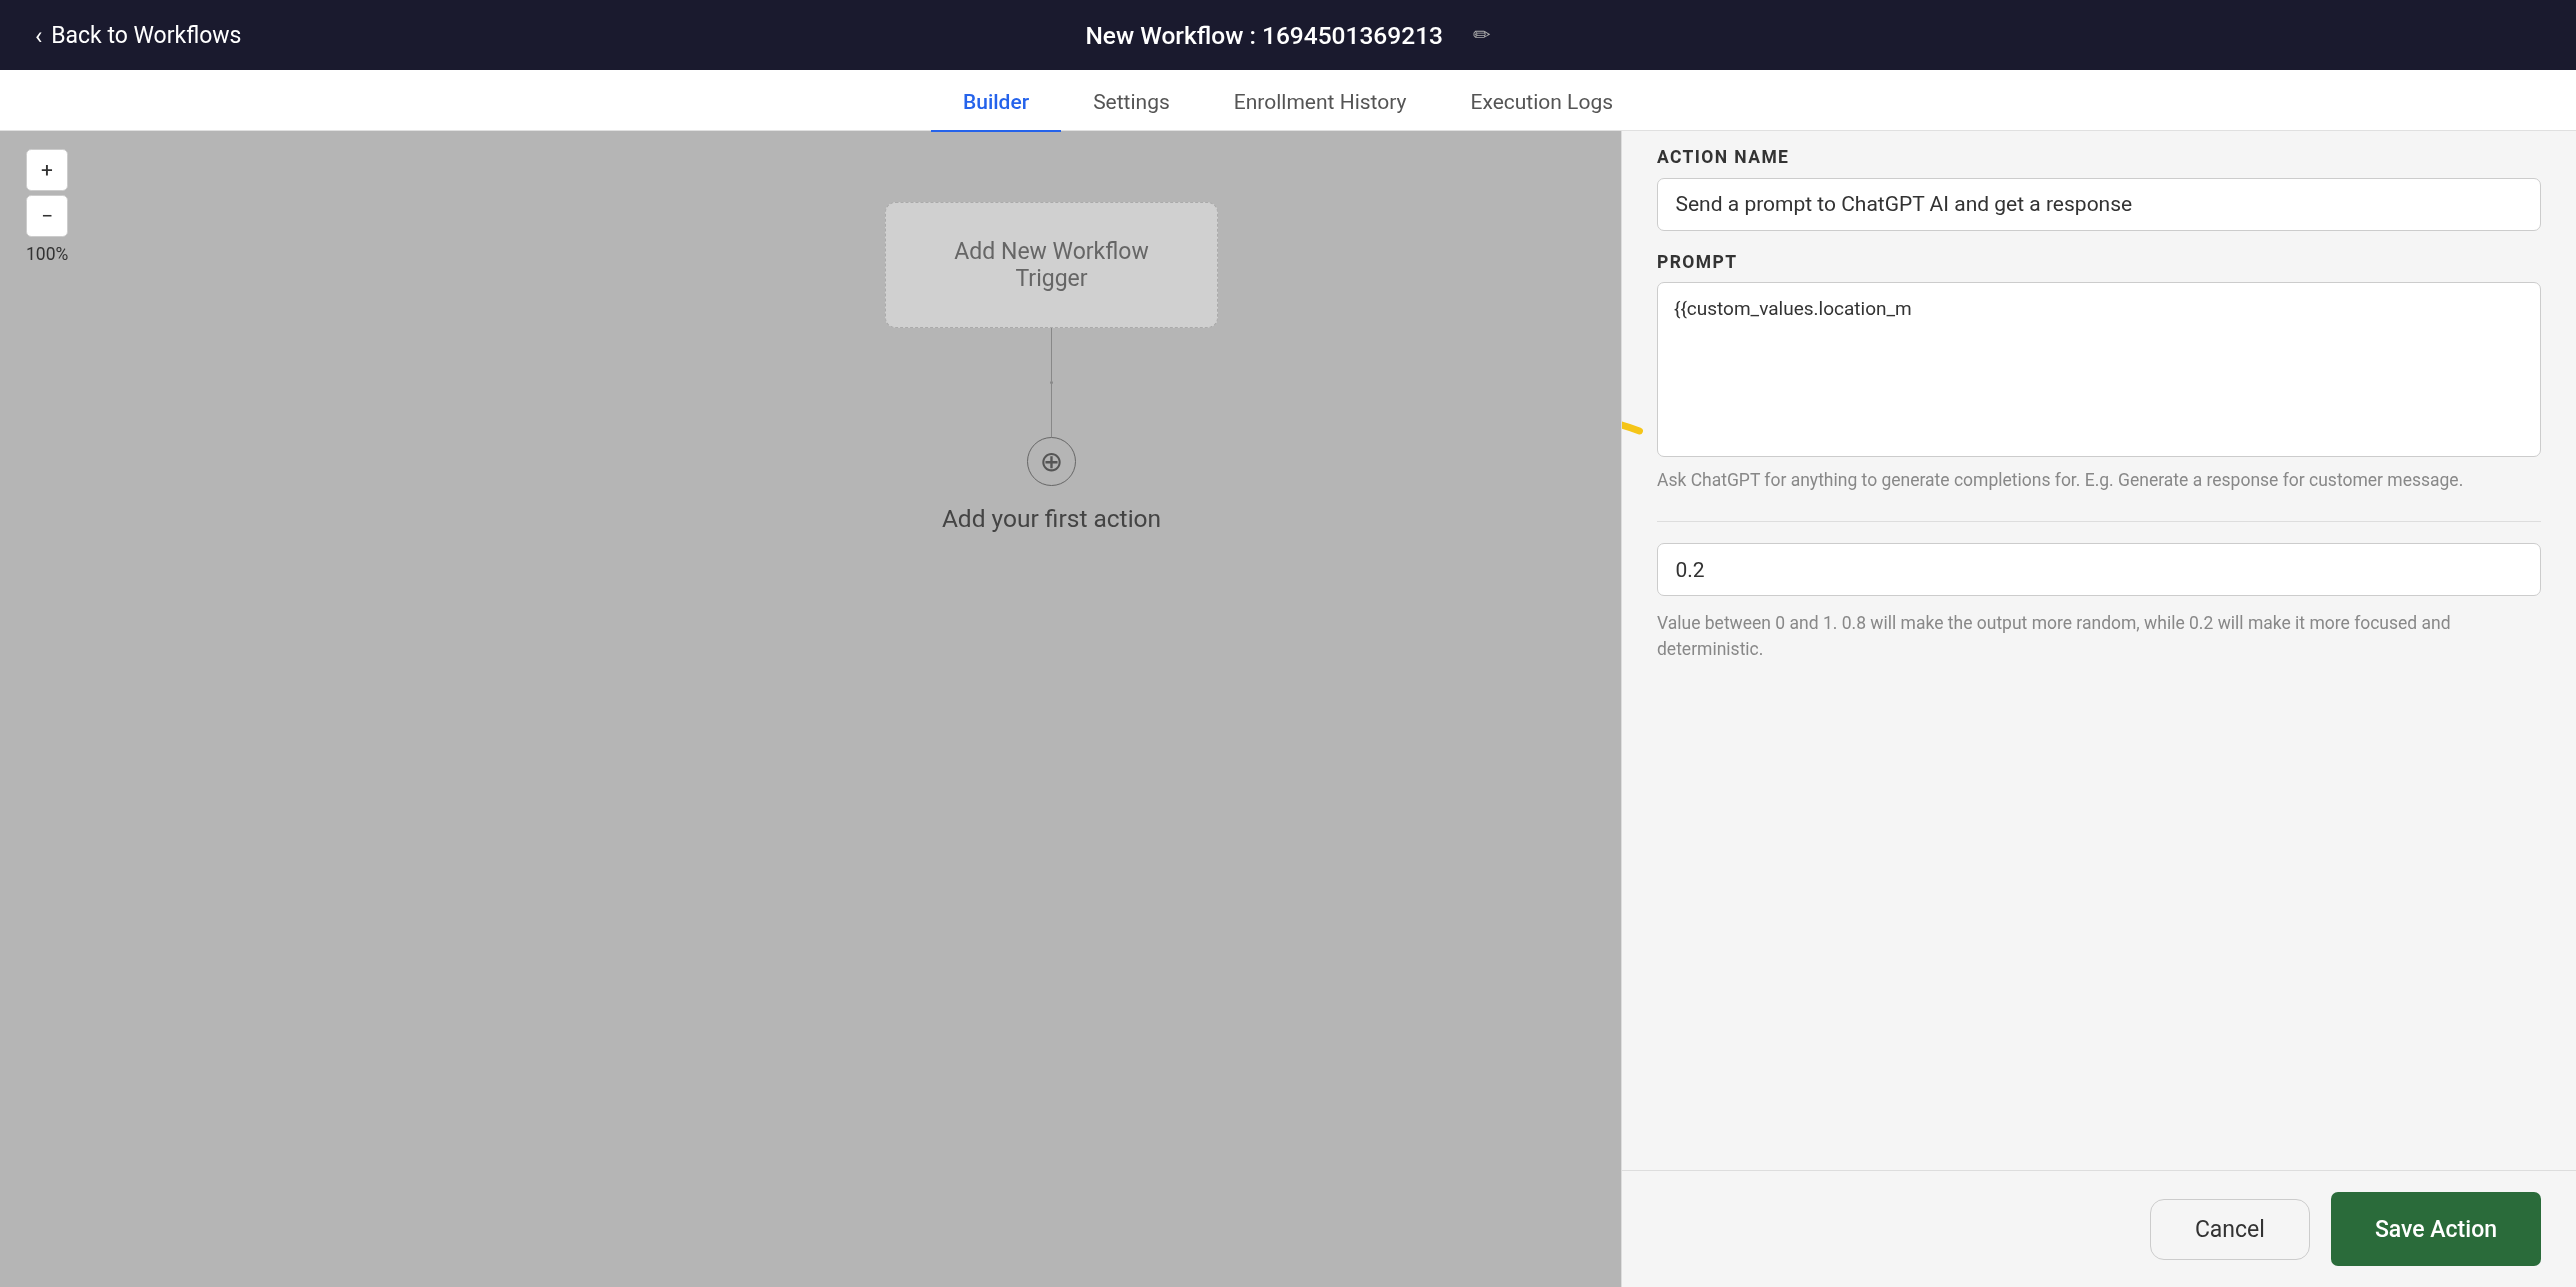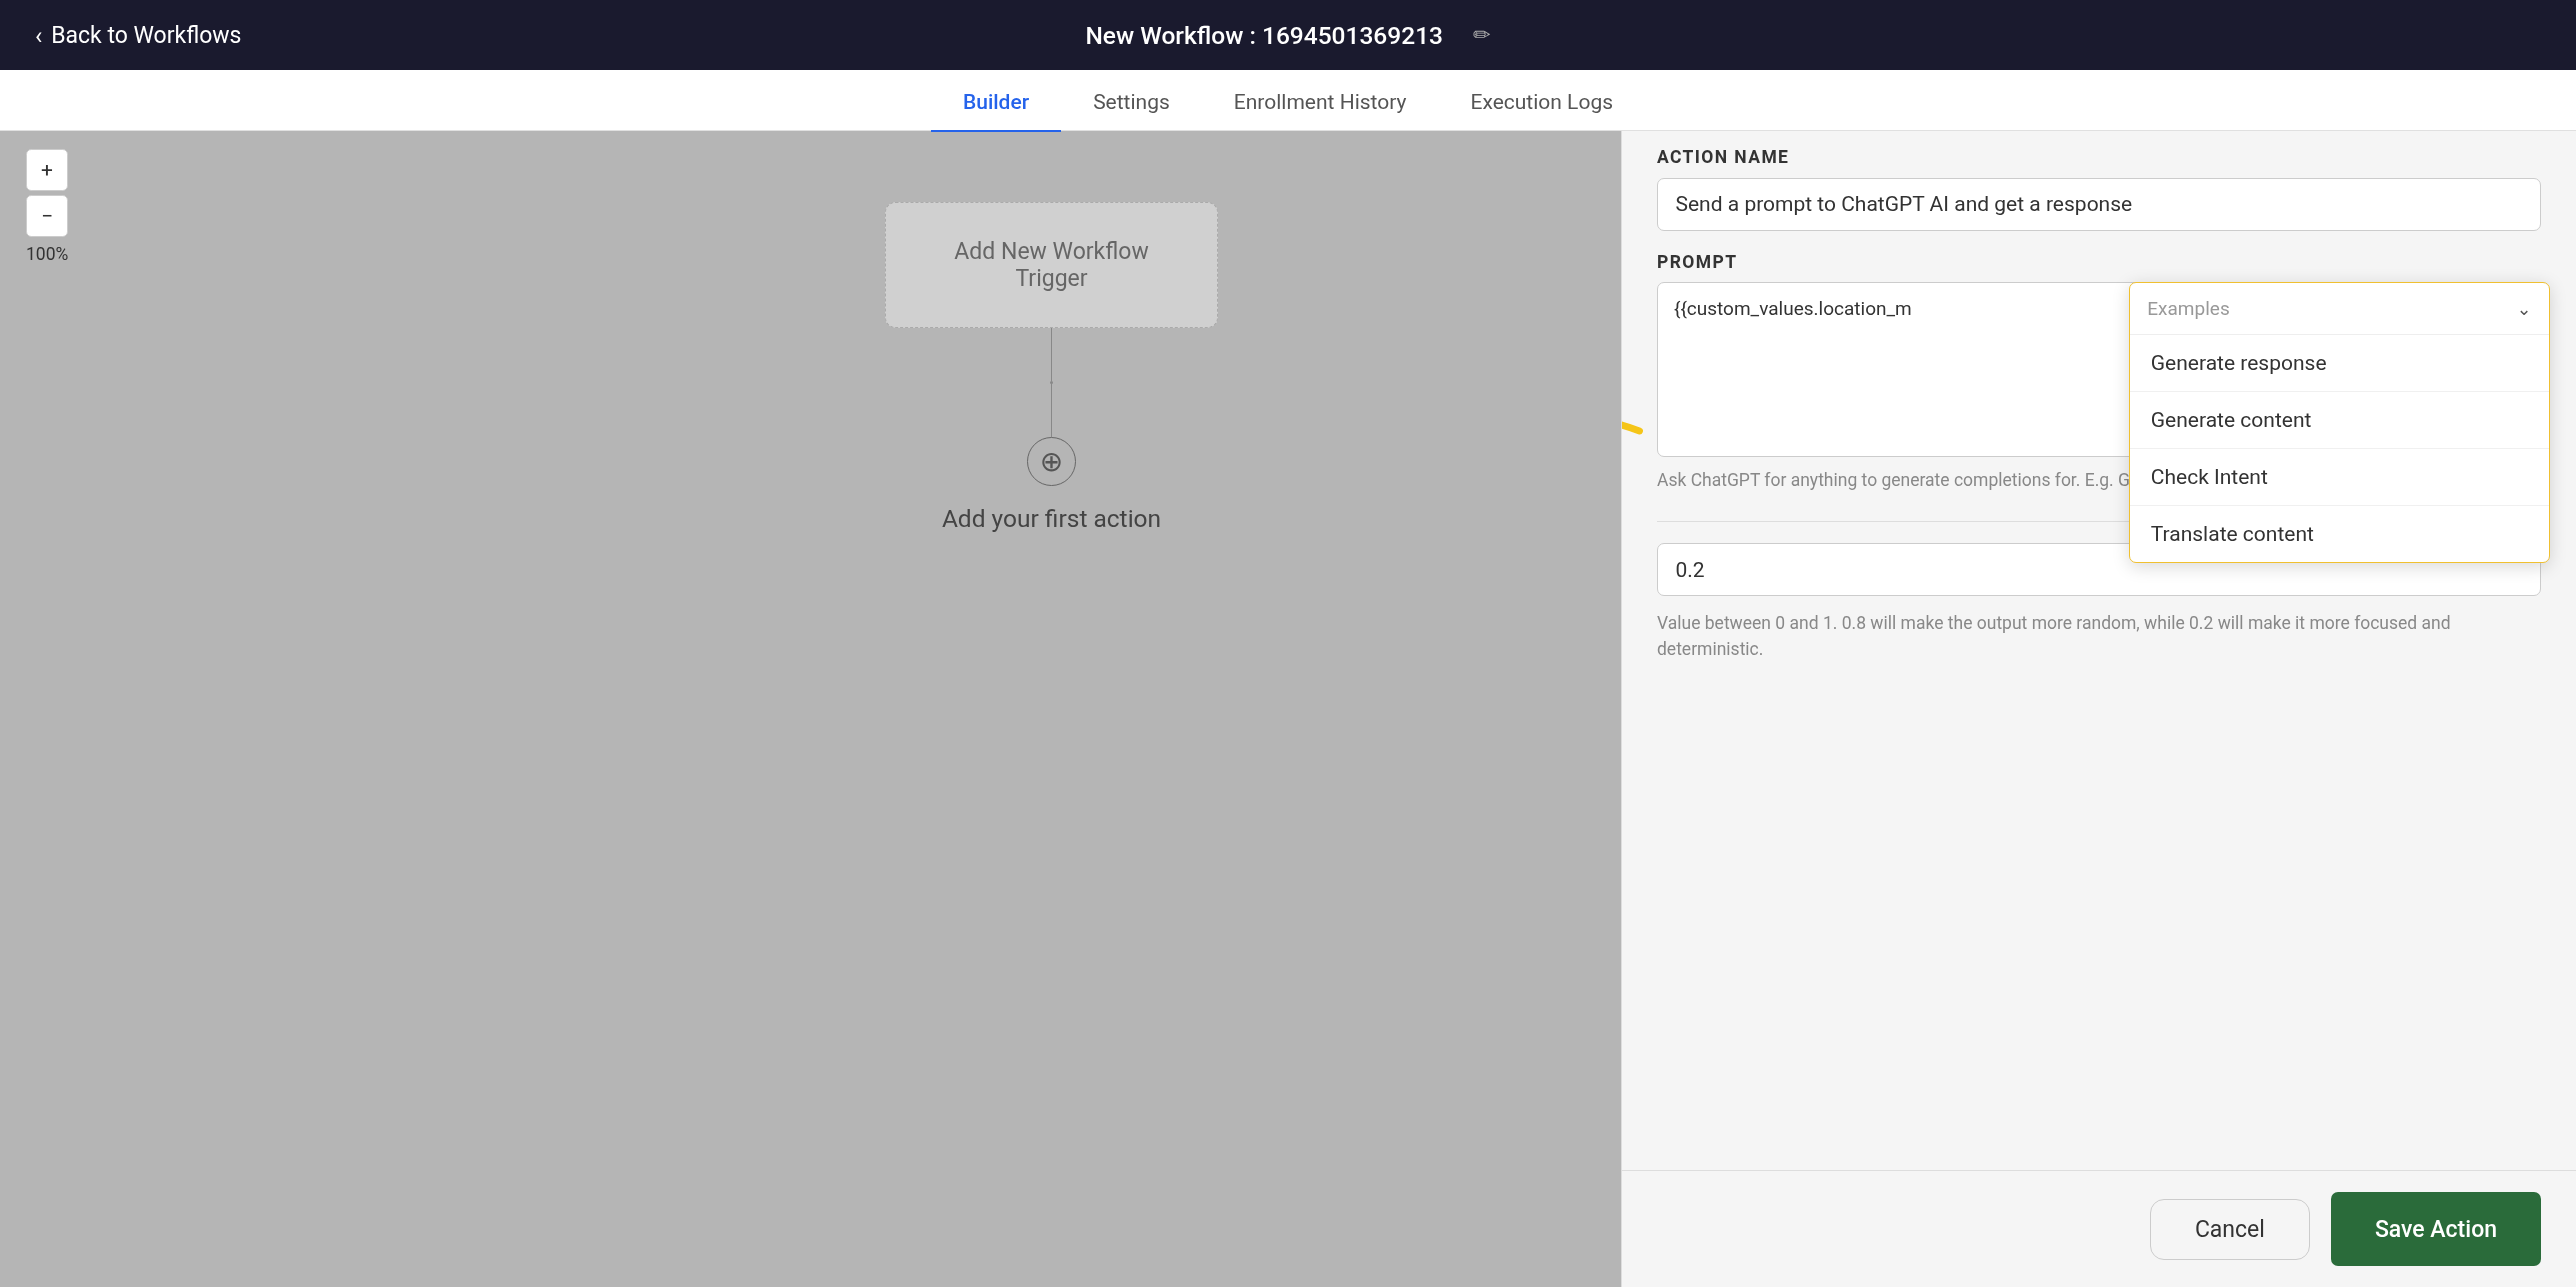--- a/index.html
+++ b/index.html
@@ -452,30 +452,20 @@
 
     <div class="field-label">ACTION NAME</div>
     <input class="text-input" type="text" value="Send a prompt to ChatGPT AI and get a response" style="">
 
     <div class="field-label">PROMPT</div>
 
     <div class="prompt-section">
       <textarea class="prompt-textarea" style="">{{custom_values.location_m</textarea>
 
       
-      <div class="examples-dropdown">
-        <div class="dropdown-header">
-          <span class="dropdown-placeholder">Examples</span>
-          <span class="dropdown-arrow">⌄</span>
-        </div>
-        <div class="dropdown-item">Generate response</div>
-        <div class="dropdown-item">Generate content</div>
-        <div class="dropdown-item">Check Intent</div>
-        <div class="dropdown-item">Translate content</div>
-      </div>
 
       
       <svg class="yellow-arrow" viewBox="0 0 180 100" xmlns="http://www.w3.org/2000/svg">
         <path d="M 160 50 Q 80 20 20 50 Q 60 60 50 90" stroke="#f5c518" stroke-width="8" fill="none" stroke-linecap="round"></path>
         <polygon points="50,90 35,70 65,75" fill="#f5c518"></polygon>
       </svg>
     </div>
 
     <div class="hint-text">Ask ChatGPT for anything to generate completions for. E.g. Generate a response for customer message.</div>
 

